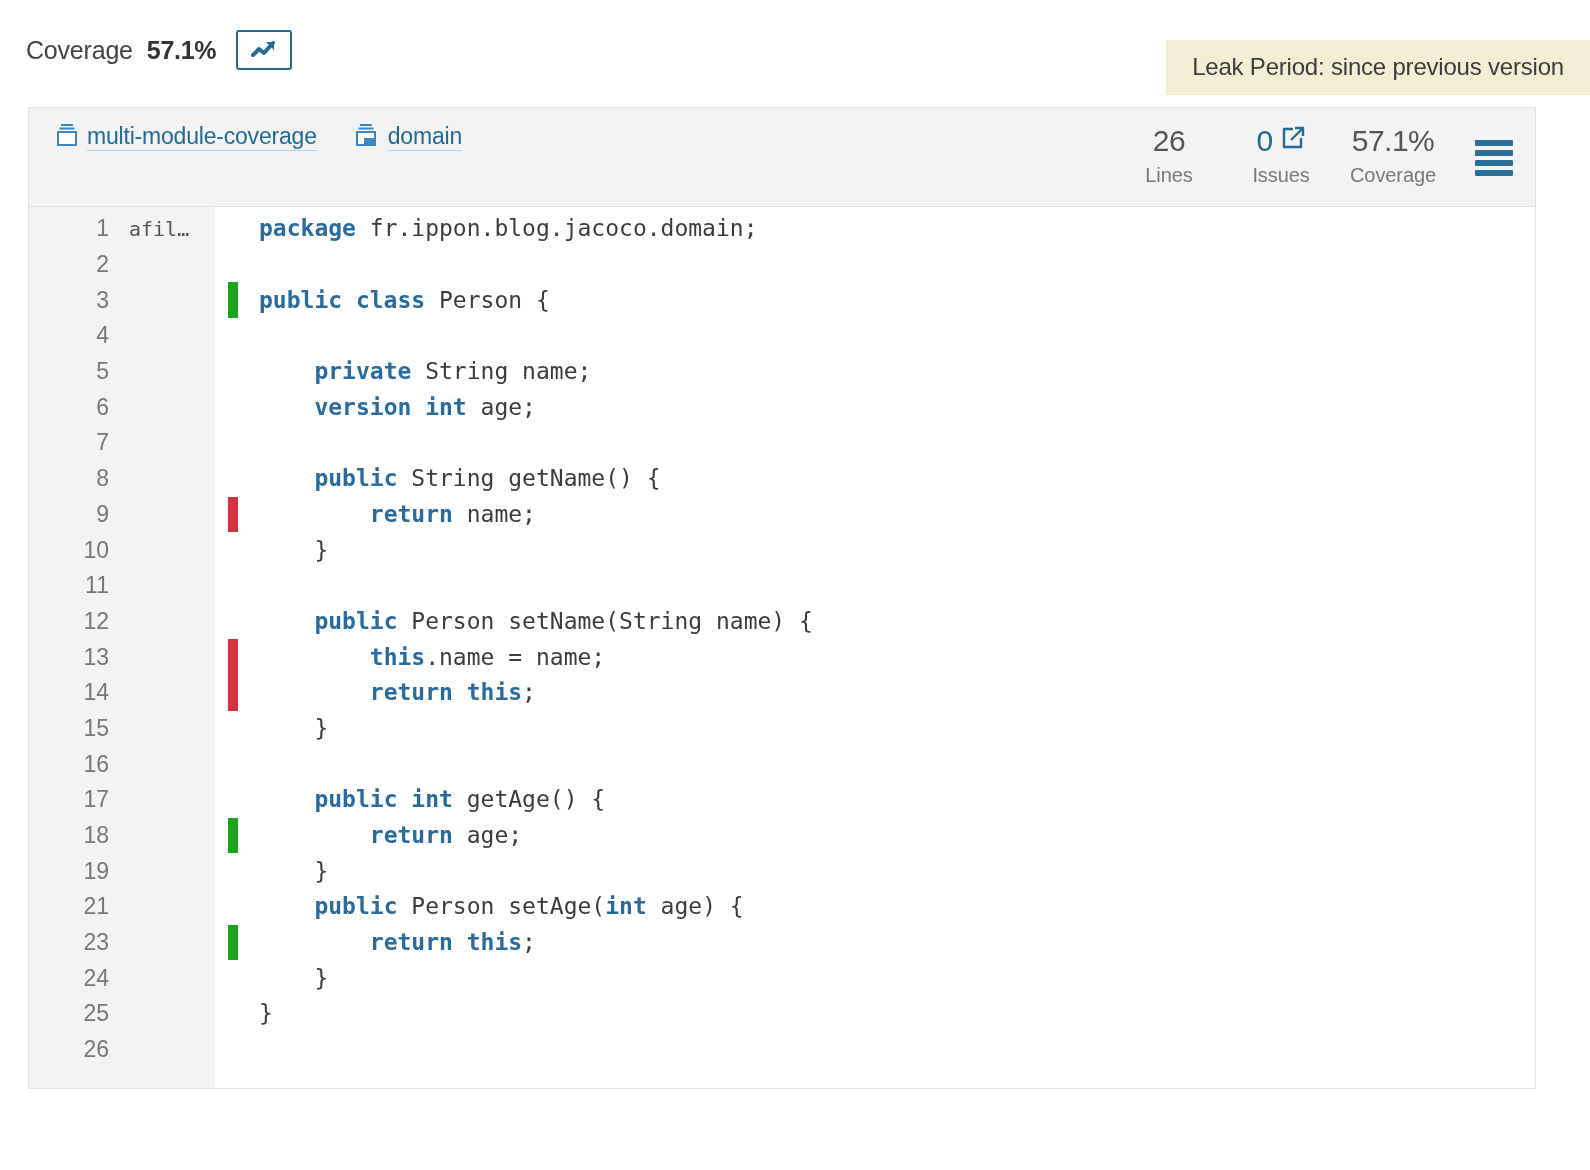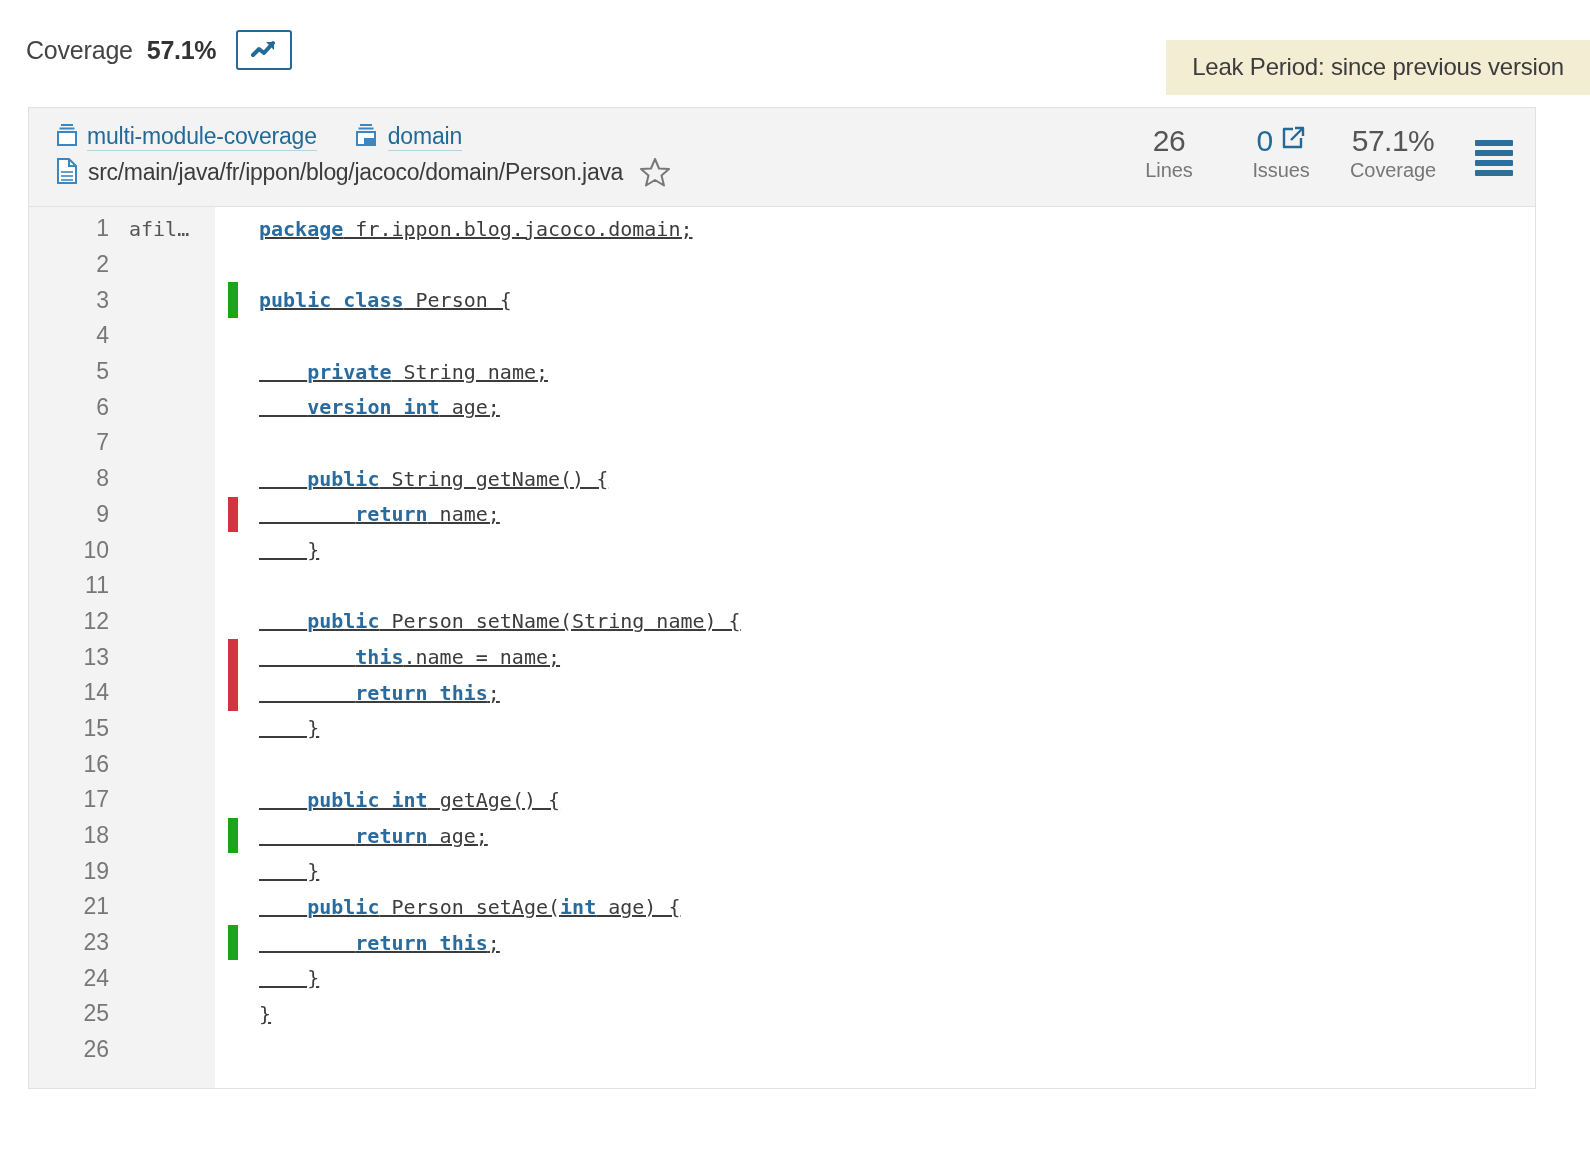--- a/index.html
+++ b/index.html
@@ -112,20 +112,21 @@
     font-size: 30px;
     color: #555555;
     line-height: 1.15;
     letter-spacing: -0.5px;
     display: flex; align-items: center; justify-content: center; gap: 7px;
   }
   .metric-val.link { color: #236a97; }
   .metric-name {
     font-size: 20px;
     color: #777777;
+    margin-top: 5px;
     letter-spacing: -0.1px;
   }
   .hamburger {
     margin-left: 26px;
     margin-top: 16px;
     cursor: pointer;
     display: flex; flex-direction: column; gap: 4px;
     width: 38px;
   }
   .hamburger span {
@@ -175,26 +176,25 @@
     width: 10px;
     flex: 0 0 10px;
     height: 35.7px;
     margin-left: 13px;
     background: transparent;
   }
   .cov-bar.green { background: #1aa51a; }
   .cov-bar.red   { background: #d4333f; }
   .code-text {
     padding-left: 21px;
-    font-size: 20px;
+    font-size: 23px;
     color: #3c3c3c;
     white-space: pre;
     letter-spacing: 0px;
     line-height: 1;
-    text-decoration: underline;
   }
   .k { color: #2a6b9e; font-weight: bold; }
 </style>
 </head>
 <body>
 
 <div class="topbar">
 
   <div class="coverage-summary">
     <span class="cov-label">Coverage</span>
@@ -237,37 +237,20 @@
               <line x1="5" y1="2" x2="17" y2="2" stroke="#3b87c4" stroke-width="2"></line>
               <line x1="3.5" y1="5.5" x2="18.5" y2="5.5" stroke="#3b87c4" stroke-width="2"></line>
               <rect x="2" y="9" width="18" height="13" fill="#ffffff" stroke="#3b87c4" stroke-width="2"></rect>
               <rect x="9" y="15" width="11" height="8" fill="#3b87c4"></rect>
             </svg>
           </span>
           <a href="#">domain</a>
         </span>
       </div>
 
-      <div class="fh-row2">
-        <span>
-          <svg width="22" height="26" viewBox="0 0 22 26">
-            <path d="M2 1 H13 L20 8 V25 H2 Z" fill="#ffffff" stroke="#3b87c4" stroke-width="2"></path>
-            <path d="M13 1 V8 H20" fill="none" stroke="#3b87c4" stroke-width="2"></path>
-            <line x1="5" y1="14" x2="17" y2="14" stroke="#3b87c4" stroke-width="1.6"></line>
-            <line x1="5" y1="18" x2="17" y2="18" stroke="#3b87c4" stroke-width="1.6"></line>
-            <line x1="5" y1="22" x2="17" y2="22" stroke="#3b87c4" stroke-width="1.6"></line>
-          </svg>
-        </span>
-        <span class="fh-path">src/main/java/fr/ippon/blog/jacoco/domain/Person.java</span>
-        <span class="star-btn">
-          <svg width="32" height="31" viewBox="0 0 32 31">
-            <polygon points="16,2 20,11.5 30,12 22.5,18.5 25,28.5 16,23 7,28.5 9.5,18.5 2,12 12,11.5" fill="none" stroke="#777777" stroke-width="2" stroke-linejoin="round"></polygon>
-          </svg>
-        </span>
-      </div>
     </div>
 
     <div class="fh-right">
 
       <div class="metric">
         <div class="metric-val">26</div>
         <div class="metric-name">Lines</div>
       </div>
 
       <div class="metric">

